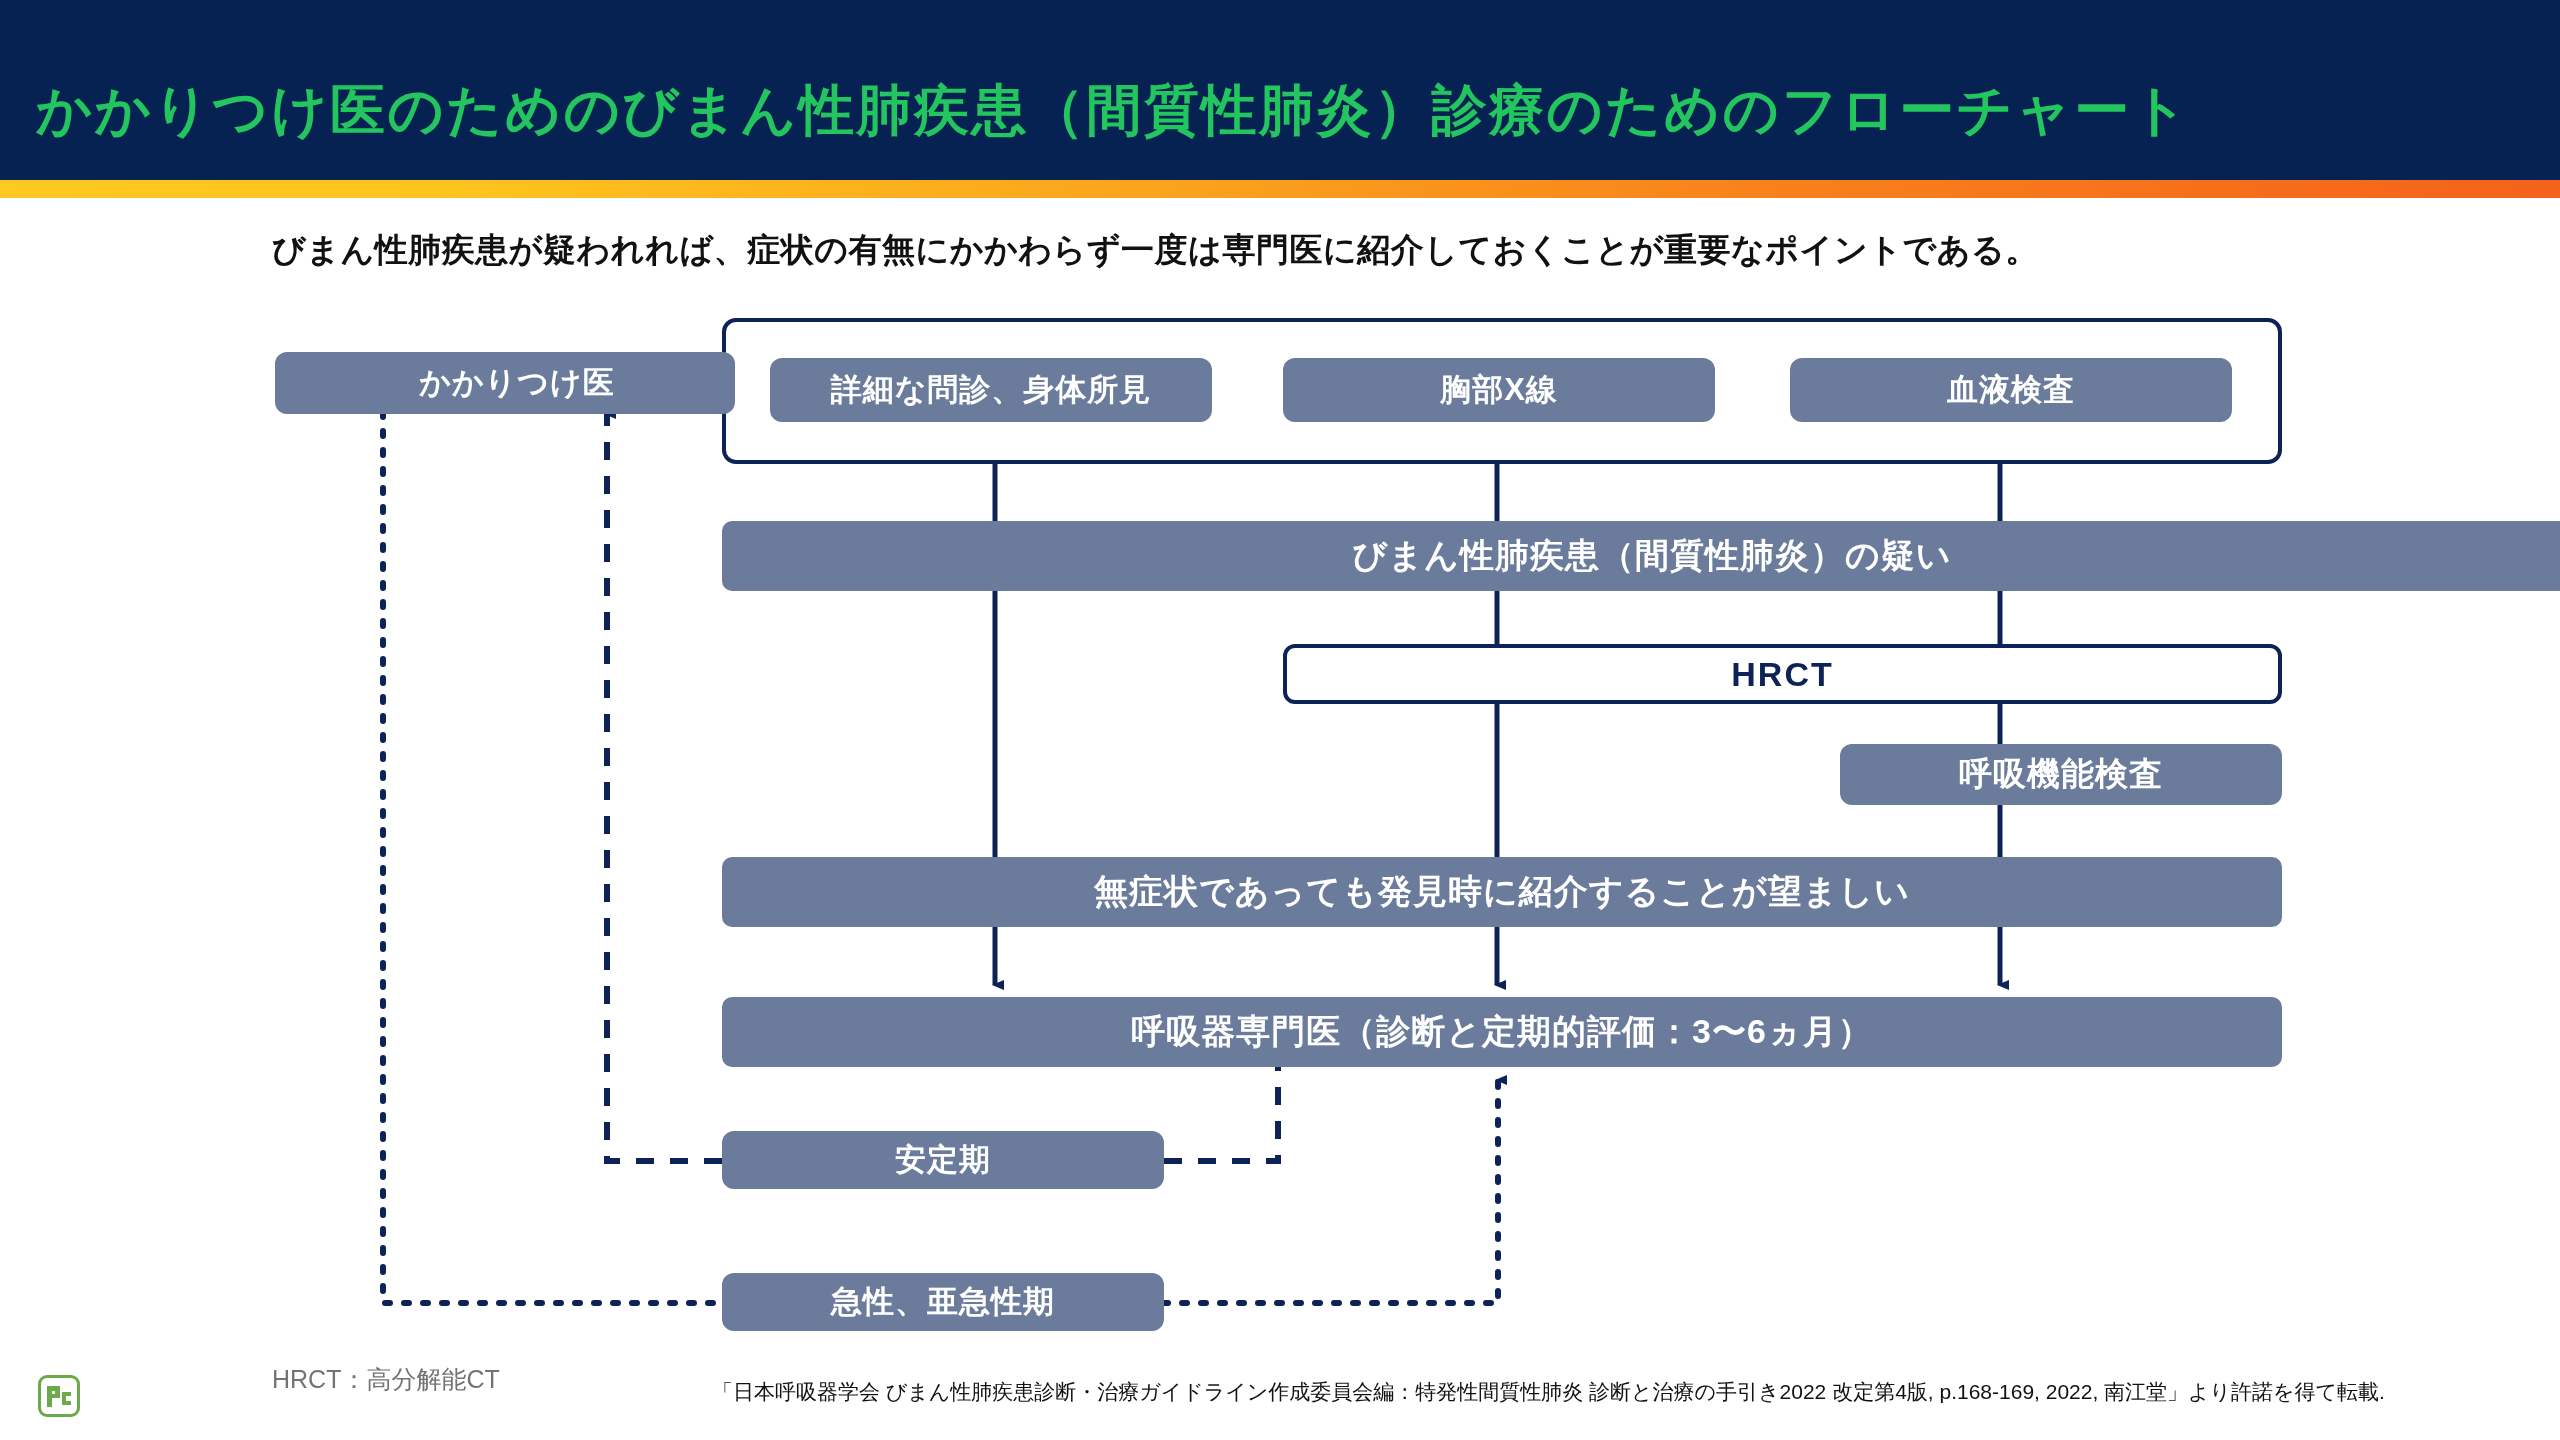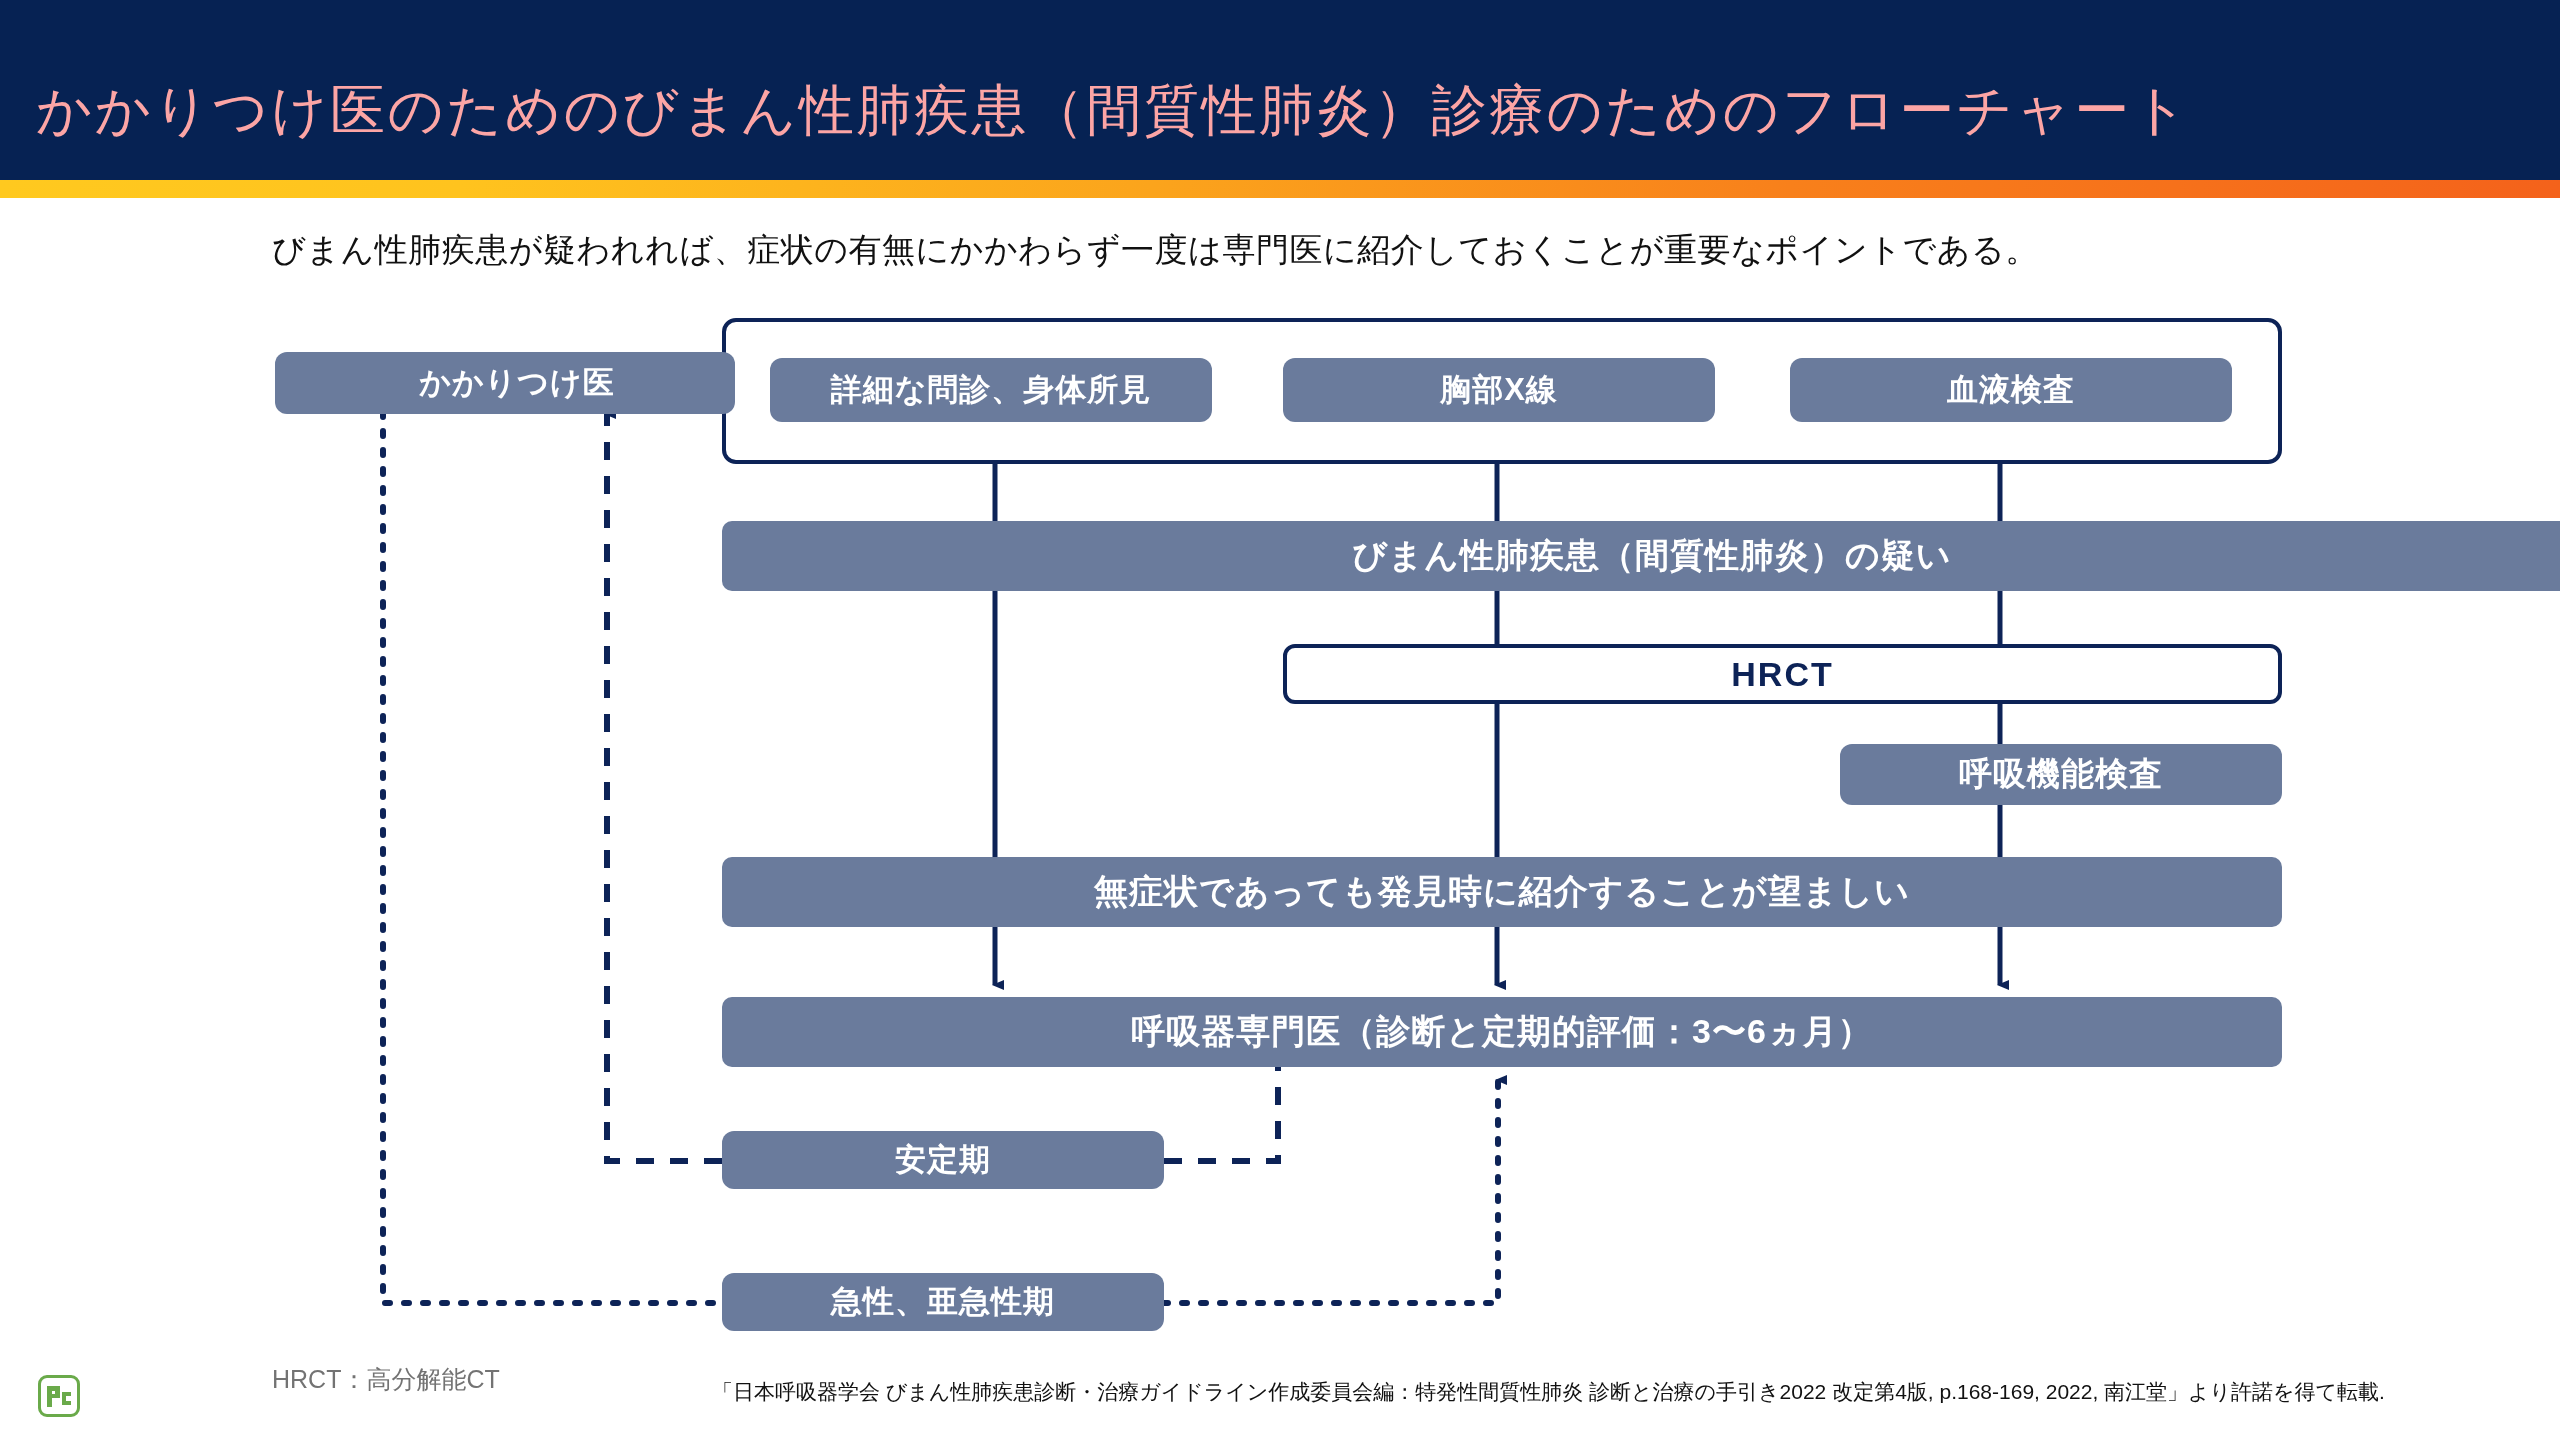--- a/index.html
+++ b/index.html
@@ -32,40 +32,40 @@
     font-weight: bold;
     color: #ffffff;
     letter-spacing: 0.5px;
     white-space: nowrap;
   }
   .header-title {
     position: absolute;
     left: 36px;
     top: 74px;
     font-size: 55px;
-    font-weight: normal;
-    color: #fca5a5;
+    font-weight: bold;
+    color: #22c55e;
     letter-spacing: 2.5px;
     white-space: nowrap;
   }
   .accent-strip {
     position: absolute;
     left: 0; top: 180px;
     width: 2560px;
     height: 18px;
     background: linear-gradient(to right, #ffc91f 0%, #ffc31e 18%, #fba41c 45%, #f8801b 70%, #f4621b 100%);
   }
 
   
   .lead {
     position: absolute;
     left: 272px;
     top: 228px;
     font-size: 33px;
-    font-weight: normal;
+    font-weight: bold;
     color: #111111;
     white-space: nowrap;
     letter-spacing: 0.5px;
   }
 
   
   .canvas {
     position: absolute;
     left: 0; top: 0;
     width: 2560px;

